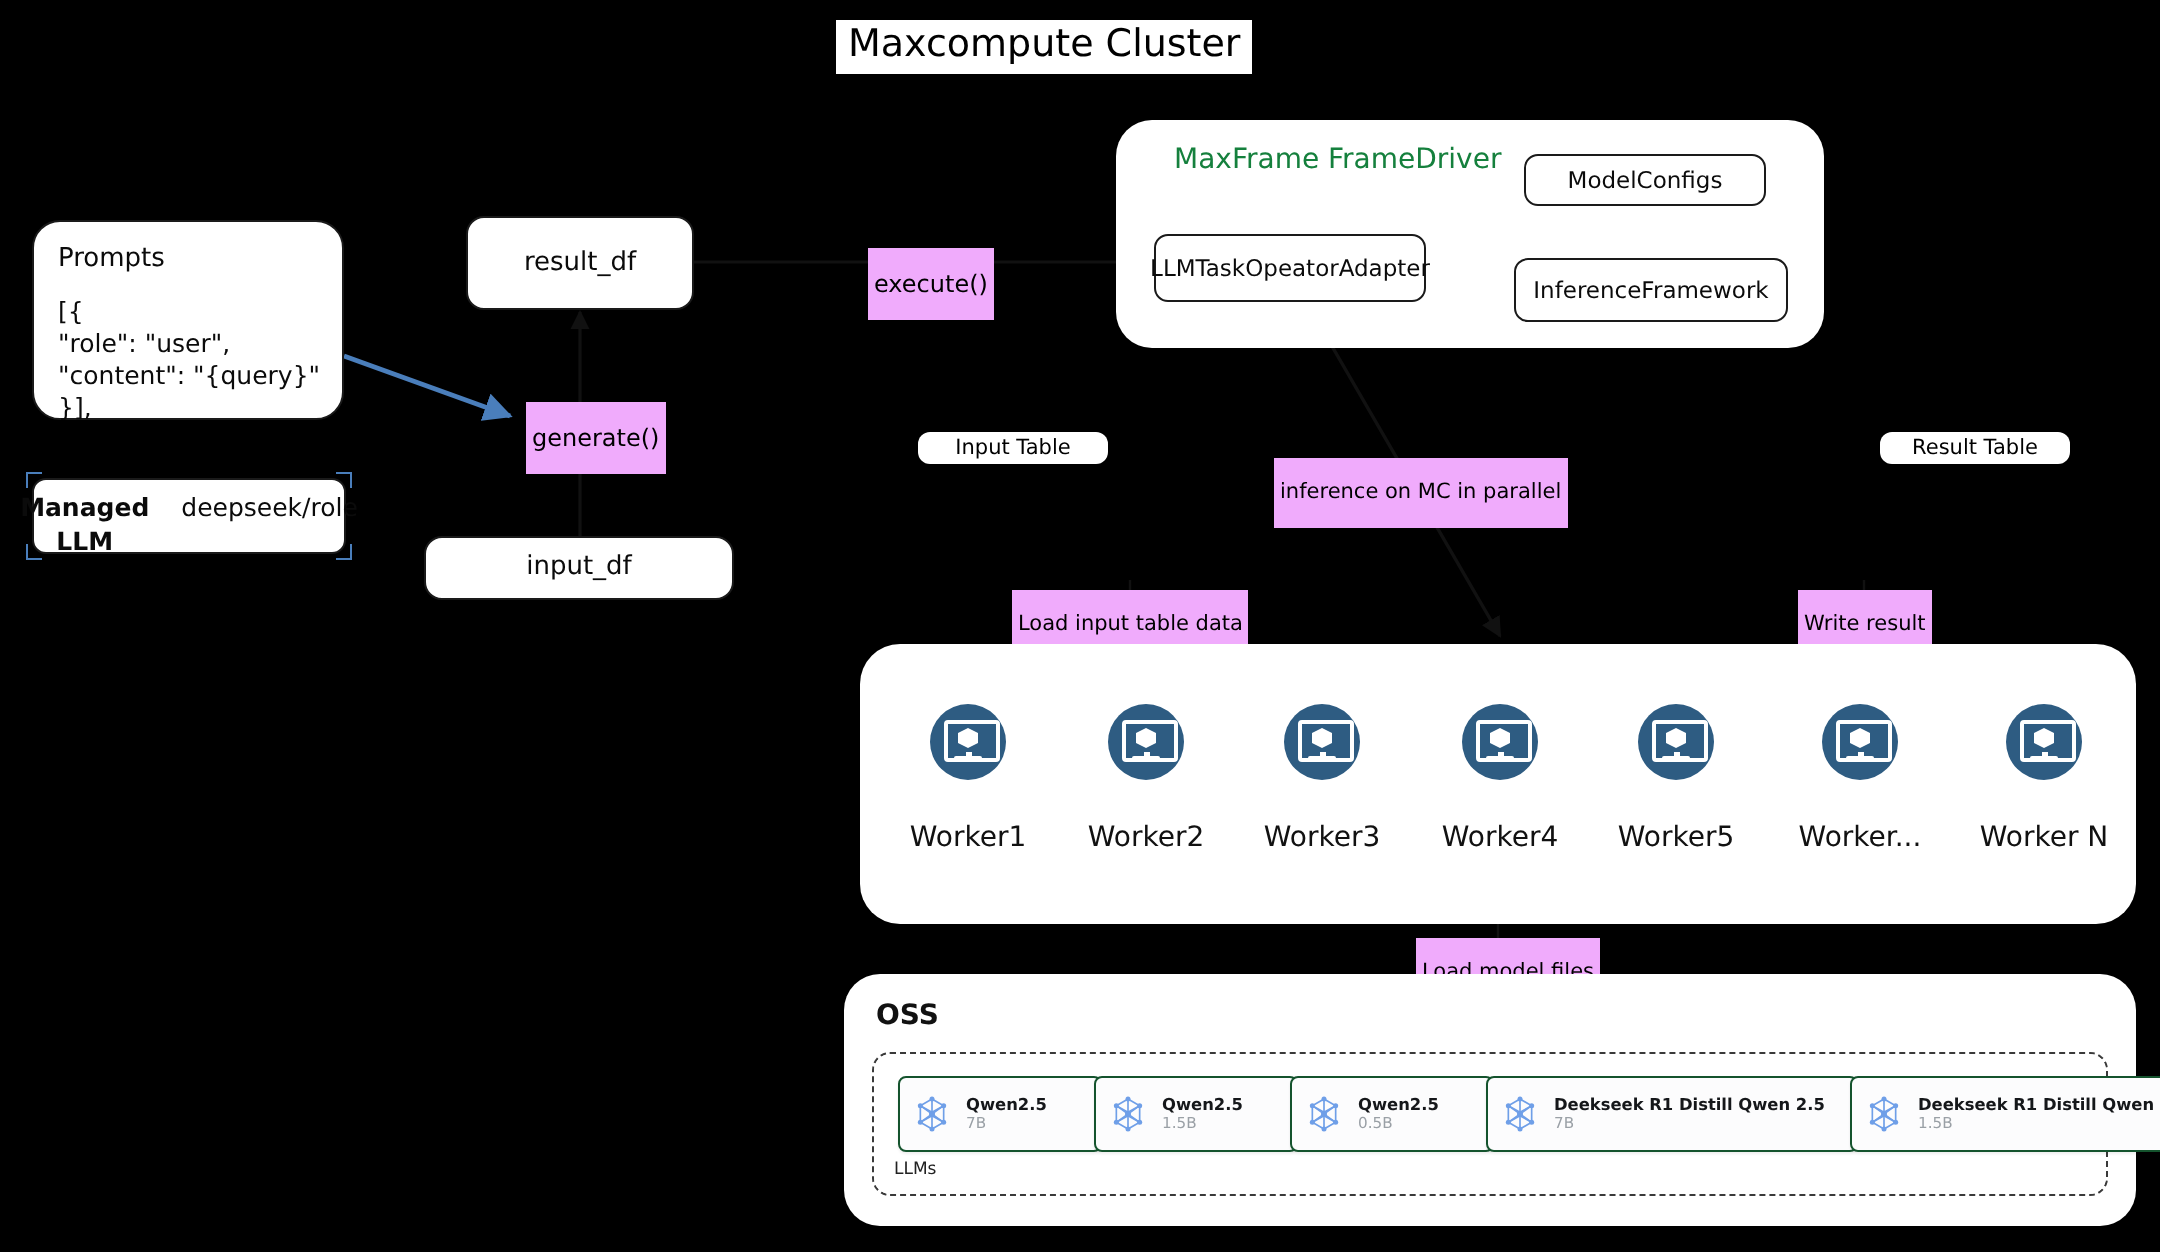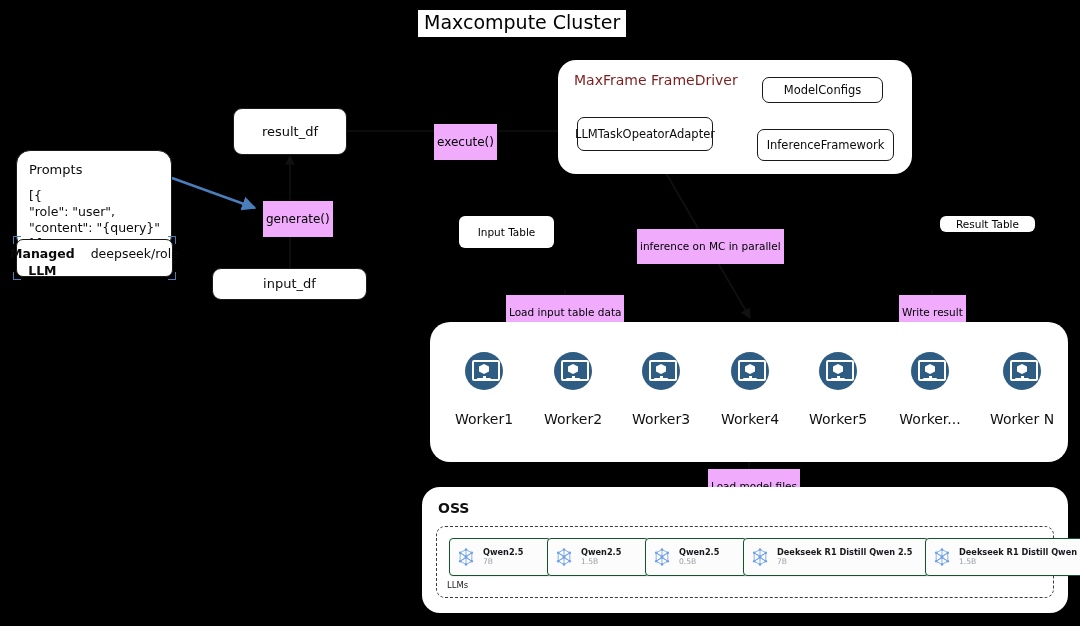--- a/index.html
+++ b/index.html
@@ -23,21 +23,21 @@
     border: 1.4px solid #1a1a1a;
     border-radius: 9px;
     color: #0b0b0b;
     display: flex;
     align-items: center;
     justify-content: center;
     text-align: center;
     font-size: 13px;
     line-height: 1.35;
   }
-  .node.left { justify-content: flex-start; align-items: flex-start; text-align: left; margin-top: 40px; }
+  .node.left { justify-content: flex-start; align-items: flex-start; text-align: left; }
 
   
   #title {
     background: #ffffff;
     color: #000000;
     font-size: 19px;
     line-height: 1.15;
     padding: 2px 6px 3px 6px;
     white-space: nowrap;
   }
@@ -79,21 +79,22 @@
   .h-br { right: -4px; bottom: -4px; border-left: none;  border-top: none; }
 
   
   #framedriver {
     background: #ffffff;
     border-radius: 18px;
     border: none;
   }
   #framedriver-title {
     font-size: 14px;
-    color: #7f1d1d;
+    color: #15803d;
+    margin-left: 13px;
   }
   .inner-node {
     background: #ffffff;
     border: 1.3px solid #1a1a1a;
     border-radius: 7px;
     display: flex; align-items: center; justify-content: center;
     font-size: 11.5px;
     color: #0b0b0b;
     text-align: center;
   }
@@ -266,21 +267,21 @@
   <div class="tag tag-12 abs" style="left:434px; top:124px;">execute()</div>
 
   <div class="tag abs" style="left:637px; top:229px;">inference on MC in parallel</div>
 
   <div class="tag abs" style="left:506px; top:295px;">Load input table data</div>
 
   <div class="tag abs" style="left:899px; top:295px;">Write result</div>
 
   <div class="tag abs" style="left:708px; top:469px;">Load model files</div>
 
-  <div class="tag-box abs" style="left:459px; top:216px; width:95px; height:32px;">Input Table</div>
+  <div class="tag-box abs" style="left:459px; top:216px; width:95px; height:16px;">Input Table</div>
 
   <div class="tag-box abs" style="left:940px; top:216px; width:95px; height:16px;">Result Table</div>
 
   <div id="framedriver" class="abs" style="left:558px; top:60px; width:354px; height:114px;">
     <div id="framedriver-title" class="abs" style="left:16px; top:12px;">MaxFrame FrameDriver</div>
 
     <div class="inner-node abs" style="left:19px; top:57px; width:136px; height:34px;">LLMTaskOpeatorAdapter</div>
 
     <div class="inner-node abs" style="left:204px; top:17px; width:121px; height:26px;">ModelConfigs</div>
 

